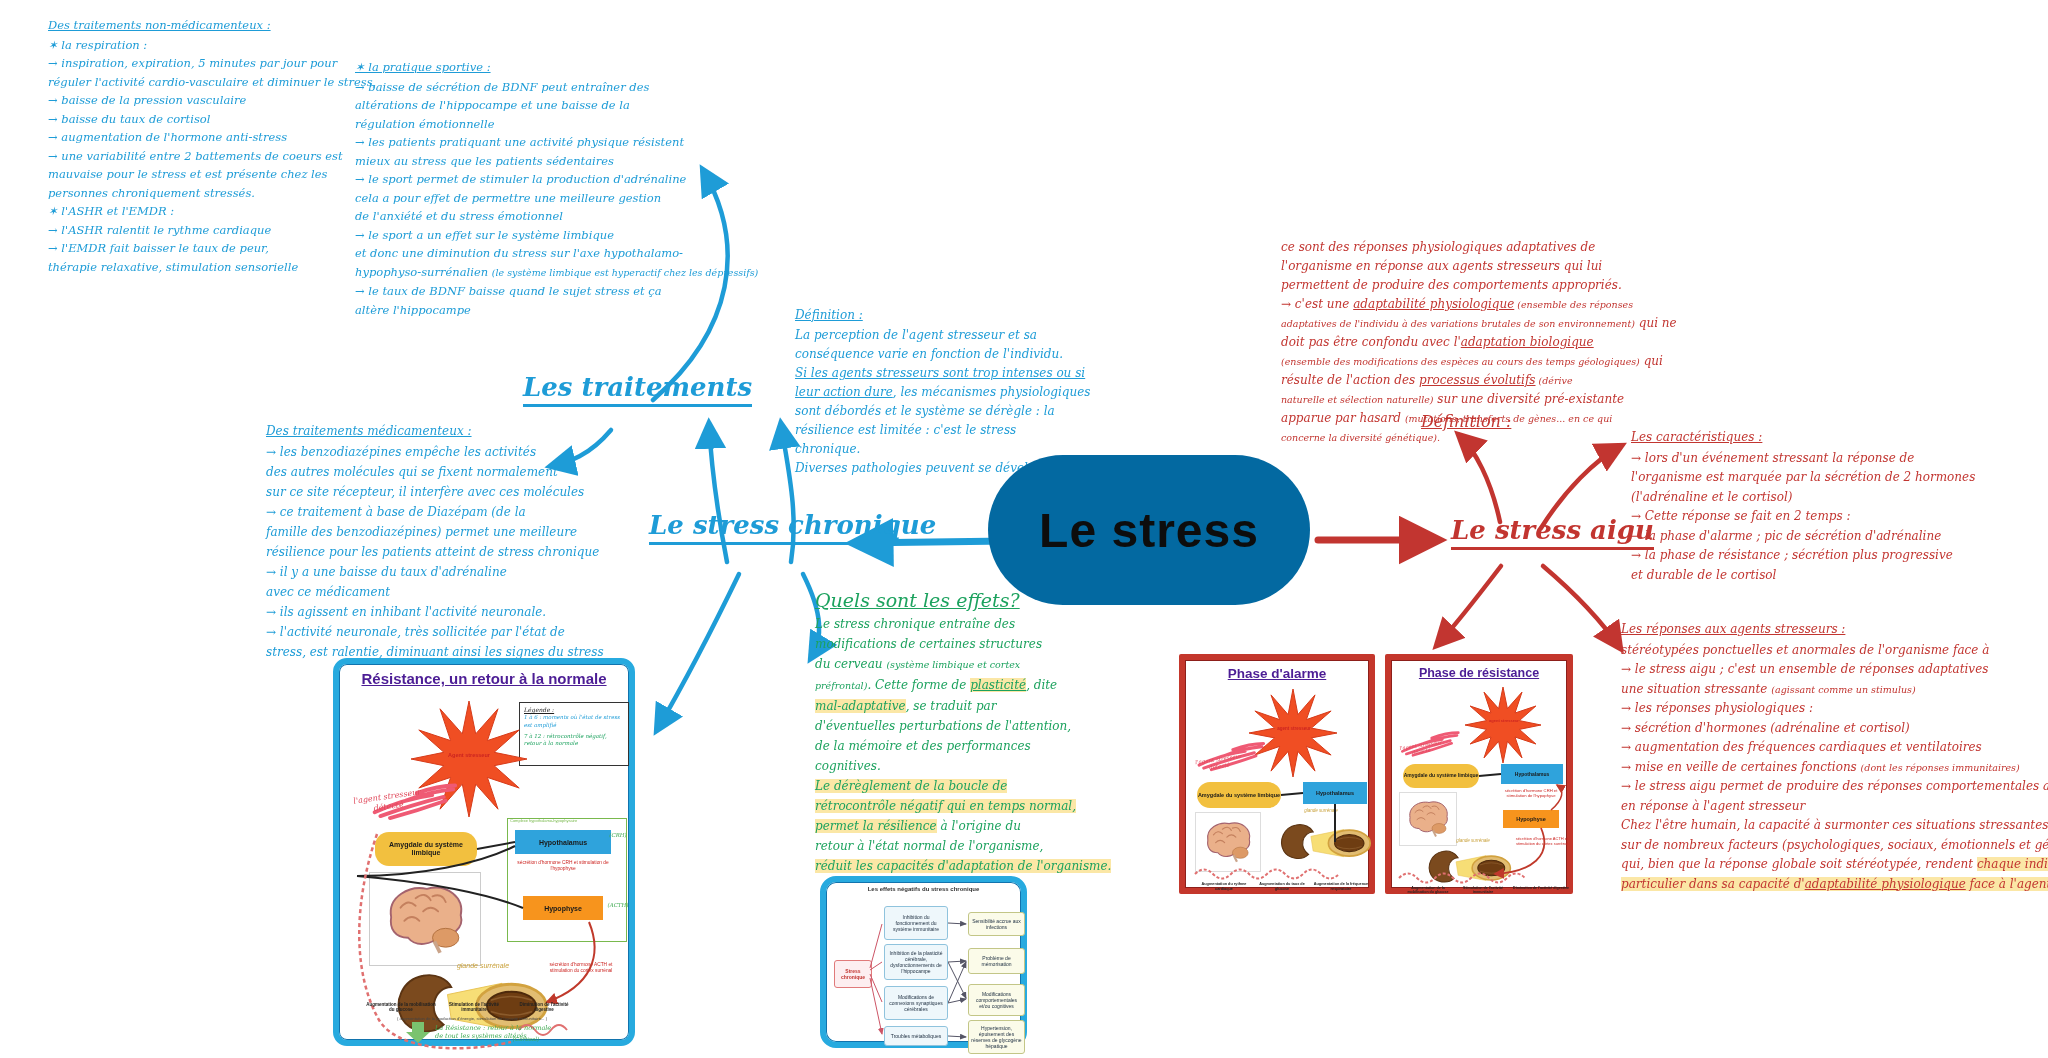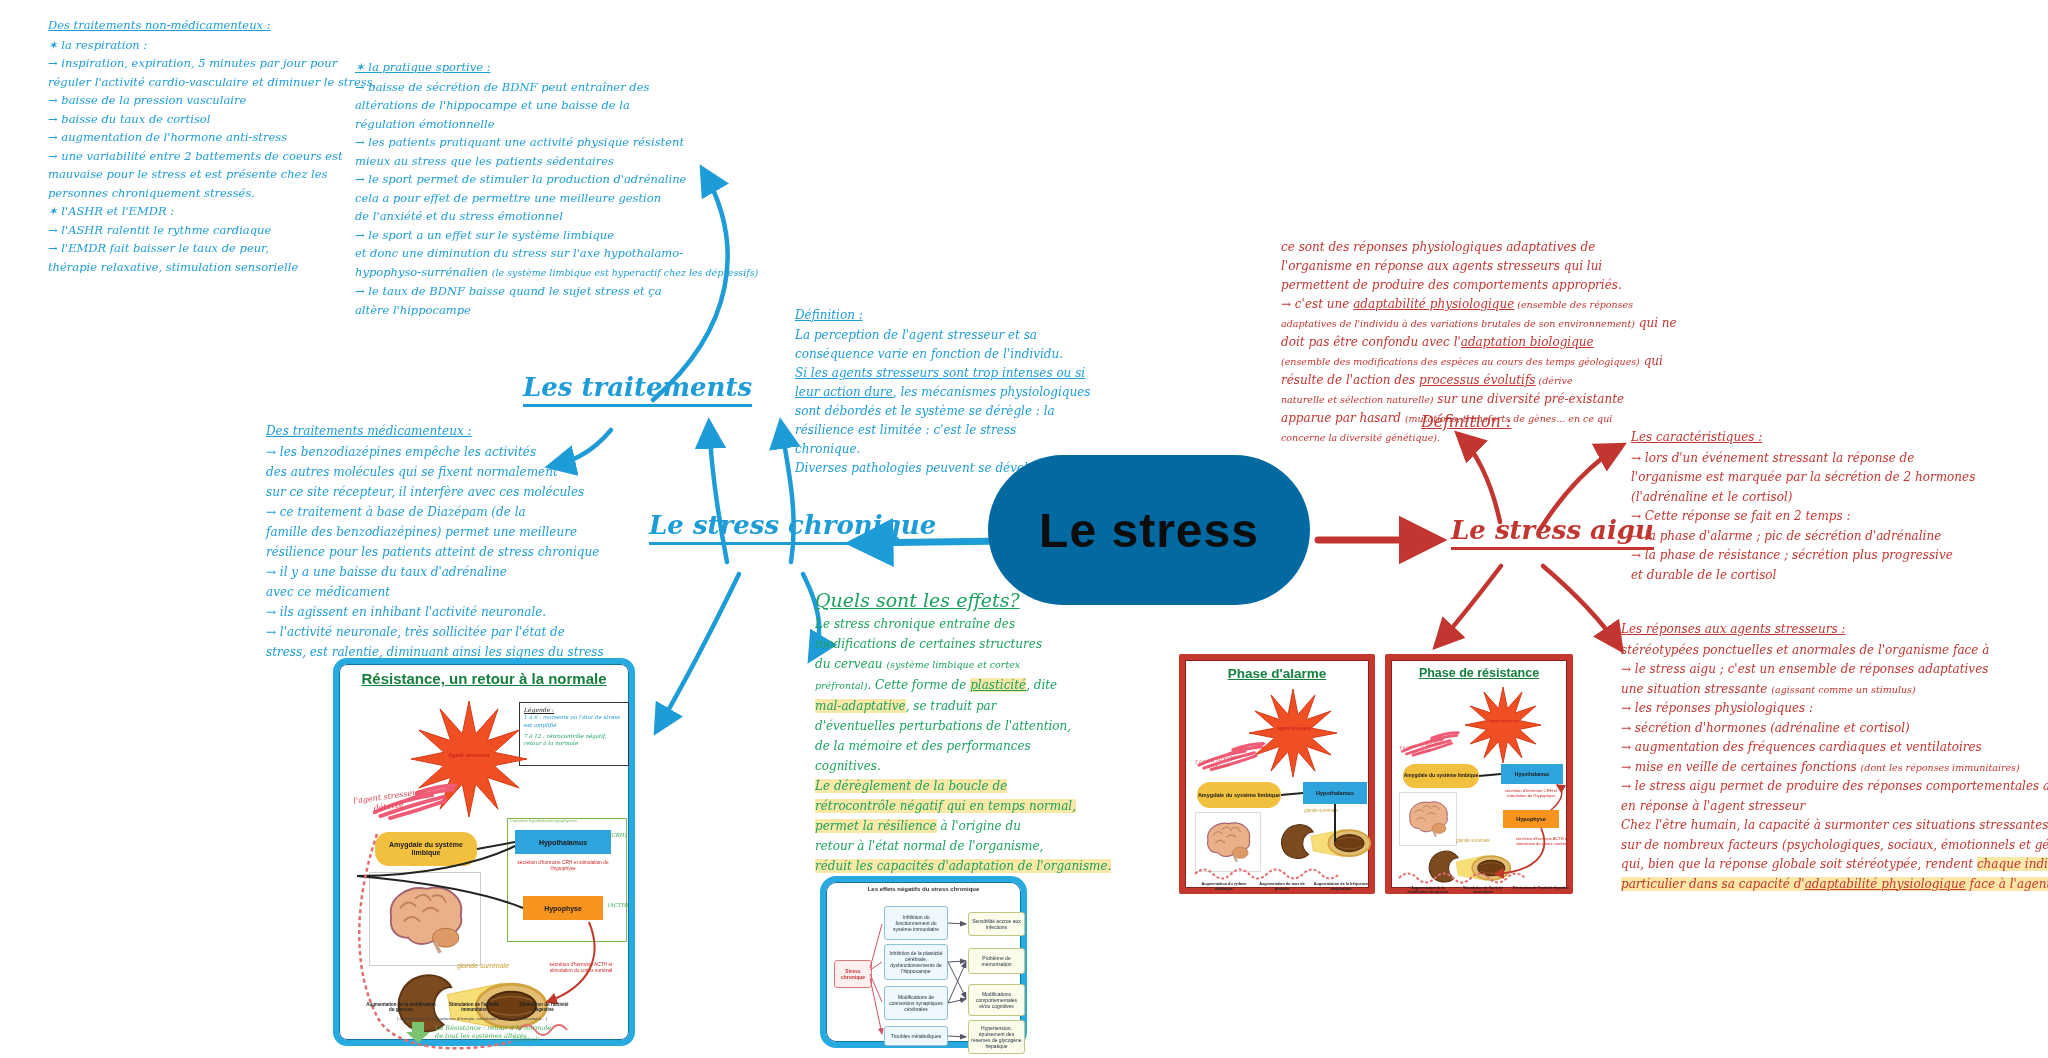--- a/index.html
+++ b/index.html
@@ -28,21 +28,21 @@
     font-size:19px;text-decoration:underline;white-space:nowrap;}
 
   .center-node{position:absolute;left:965px;top:455px;width:322px;height:150px;background:#0369a1;
     border-radius:75px;display:flex;align-items:center;justify-content:center;}
   .center-node span{font-size:48px;font-weight:800;color:#0d0d0d;letter-spacing:1px;}
 
   
   .card{position:absolute;background:#fff;box-sizing:border-box;}
   .card-cyan{border:6px solid #27aadf;border-radius:14px;box-shadow:0 0 0 1px #1173ad inset;}
   .card-red{border:6px solid #c4372c;border-radius:2px;box-shadow:0 0 0 1px #8d1f1a inset;}
-  .card-title{position:absolute;left:0;right:0;text-align:center;font-weight:bold;color:#15803d;
+  .card-title{position:absolute;left:0;right:0;text-align:center;font-weight:bold;color:#4c1d95;
     text-decoration:underline;white-space:nowrap;}
   .tinybox{position:absolute;box-sizing:border-box;display:flex;align-items:center;justify-content:center;
     text-align:center;font-weight:bold;color:#1a1a1a;}
   .bx-yellow{background:#f2c03f;border-radius:14px;}
   .bx-blue{background:#2fa3dc;}
   .bx-orange{background:#f7941d;}
   .tinytext{position:absolute;text-align:center;line-height:1.25;}
   .t-red{color:#cc2420;}
   .t-green{color:#3faa52;}
   .t-tan{color:#c9a13b;font-style:italic;}

